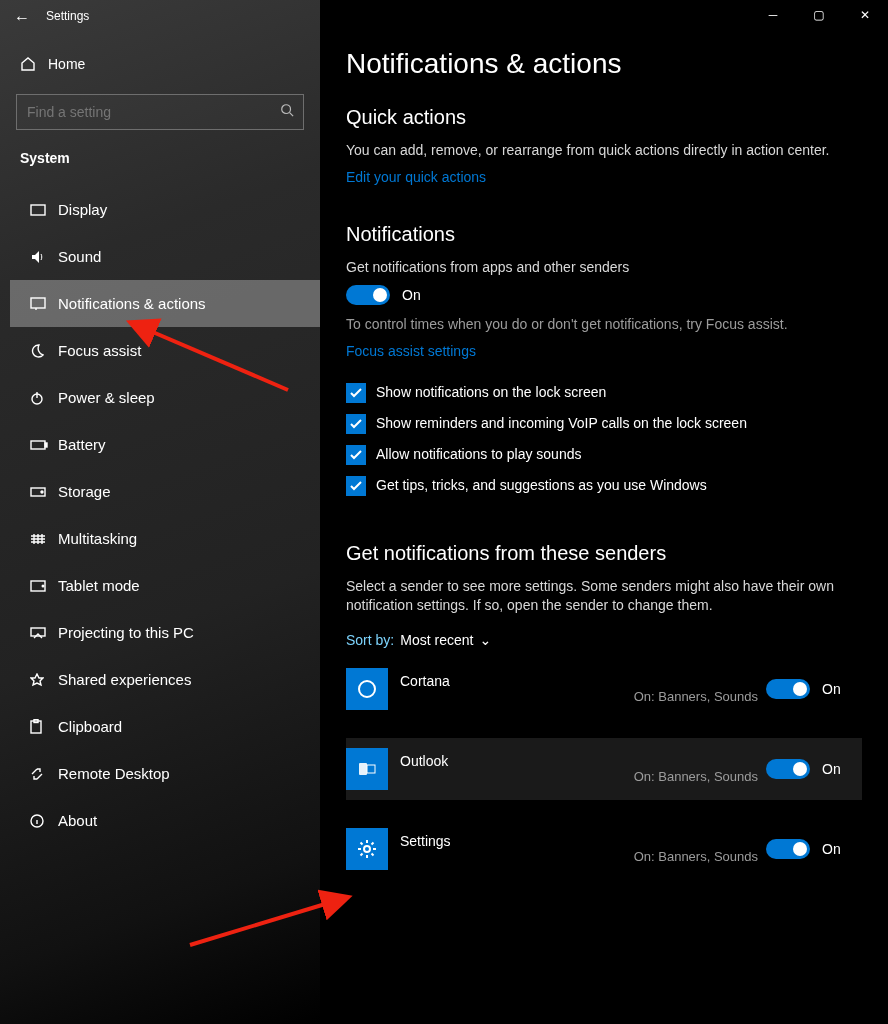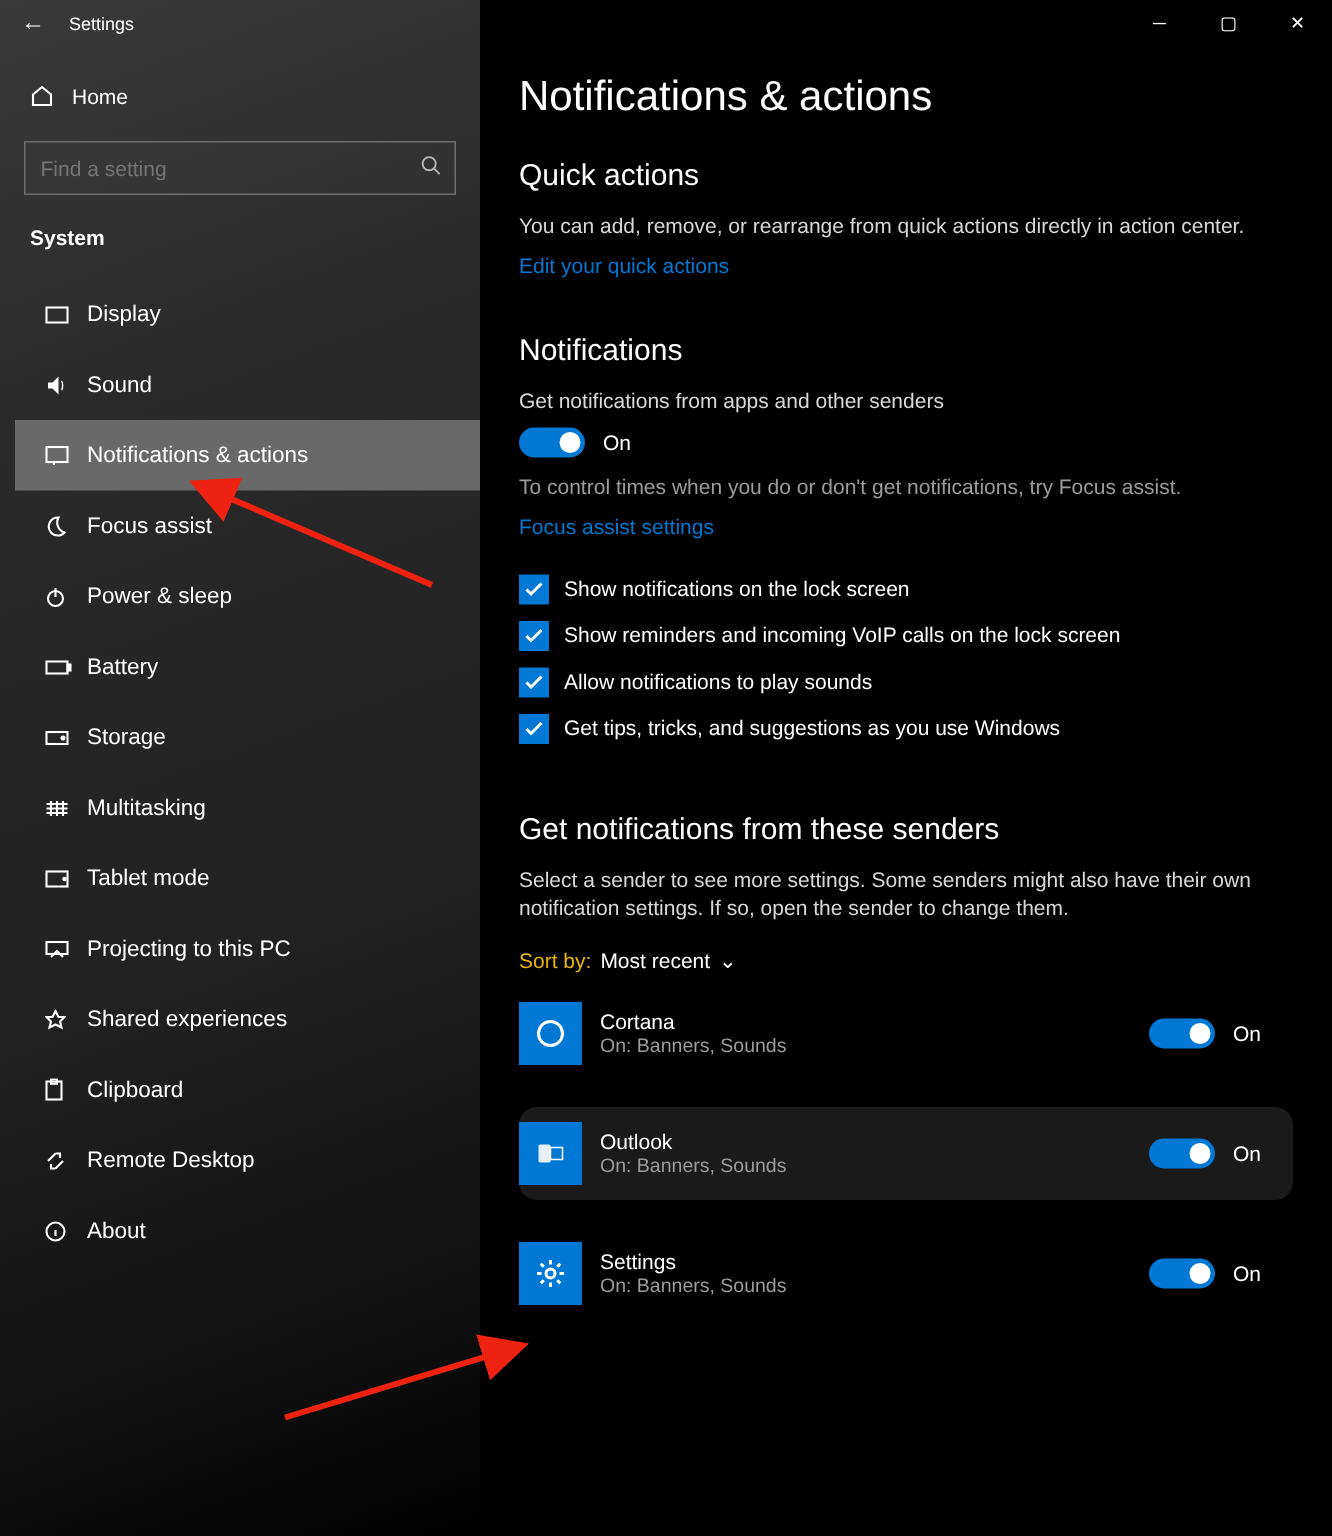--- a/index.html
+++ b/index.html
@@ -56,29 +56,29 @@
   .toggle-label{ font-size:14px;}
 
   .checks { margin-top: 20px; }
   .check-row { display:flex; align-items:center; margin-bottom: 11px; }
   .cb { width:20px; height:20px; background:#0078d4; flex-shrink:0; margin-right:10px; display:flex; align-items:center; justify-content:center;}
   .cb svg{ width:14px; height:14px;}
   .check-row span{ font-size:14px; line-height:1.4; max-width: 430px;}
 
   h2.senders { margin-top: 46px; }
   .sortrow{ display:flex; align-items:center; margin: 16px 0 10px 0; font-size:14px;}
-  .sortrow .sl{ color:#eab308; margin-right:6px;}
+  .sortrow .sl{ color:#7dd3fc; margin-right:6px;}
   .sortrow .sv{ cursor:pointer;}
 
   .sender{ display:flex; align-items:center; height:62px;}
-  .sender.hl { background: rgba(255,255,255,0.10); border-radius: 12px; }
+  .sender.hl { background: rgba(255,255,255,0.10); }
   .app-icon{ width:42px; height:42px; background:#0078d4; margin-right:12px; display:flex; align-items:center; justify-content:center; flex-shrink:0;}
   .app-text{ flex:1;}
   .app-text .an{ font-size:14px;}
-  .app-text .ad{ font-size:13px; color:#9c9c9c;}
+  .app-text .ad{ font-size:13px; color:#9c9c9c;text-align:right;}
   .sender .toggle{ margin-left:8px; margin-right:12px;}
   .sender .st{ font-size:14px; width:40px;}
 
   
   .arrow { position:absolute; pointer-events:none; }
   .arrow svg { overflow: visible; }
 </style>
 </head>
 <body>
 

